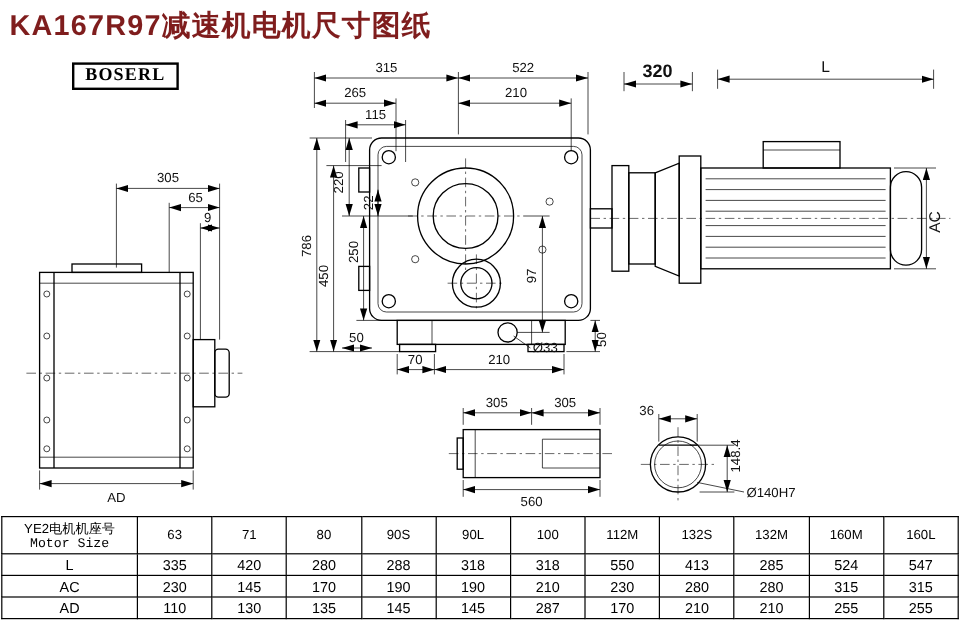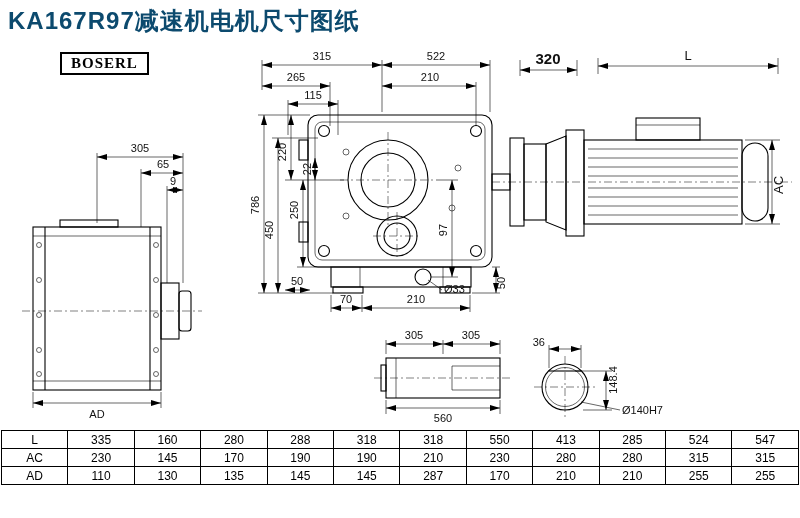--- a/index.html
+++ b/index.html
@@ -1,17 +1,17 @@
 <!DOCTYPE html>
 <html><head>
 <meta charset="utf-8">
 <style>
   * { margin:0; padding:0; box-sizing:border-box; }
   html,body { width:800px; height:518px; background:#fff; font-family:"Liberation Sans",sans-serif; overflow:hidden; }
-  .page-title { color:#0c4a6e; font-size:24px; font-weight:bold; padding:5px 0 0 8px; height:40px; letter-spacing:1px; white-space:nowrap; }
+  .page-title { color:#7f1d1d; font-size:24px; font-weight:bold; padding:5px 0 0 8px; height:40px; letter-spacing:1px; white-space:nowrap; }
   .drawing { position:relative; width:800px; height:390px; }
   .logo-box { position:absolute; left:60px; top:12px; border:2px solid #000; padding:1px 9px; font-family:"Liberation Serif",serif; font-weight:bold; font-size:15px; letter-spacing:1px; background:#fff; }
   svg { display:block; }
   svg text { font-family:"Liberation Sans",sans-serif; font-size:11px; fill:#111; }
   svg text.big { font-size:15px; font-weight:bold; }
   svg text.med { font-size:13px; }
   .ol { fill:none; stroke:#000; stroke-width:1.1; }
   .tl { fill:none; stroke:#000; stroke-width:0.6; }
   .cl { fill:none; stroke:#000; stroke-width:0.5; stroke-dasharray:8 3 2 3; }
   .spec-table { width:798px; margin-left:1px; border-collapse:collapse; table-layout:fixed; }
@@ -234,24 +234,41 @@
       <line class="tl" x1="606" y1="331" x2="606" y2="370" marker-start="url(#arr)" marker-end="url(#arr)"></line>
       <text x="617" y="340" text-anchor="middle" transform="rotate(-90 617 340)">148.4</text>
       <line class="tl" x1="581" y1="362" x2="620" y2="370"></line>
       <text x="622" y="374" text-anchor="start">Ø140H7</text>
     </g>
   </svg>
 </div>
 
 <table class="spec-table">
   <tbody>
+      <tr>
+    <td class="hdr first">
+      <div>YE2电机机座号</div>
+      <div class="hdr-en">Motor Size</div>
+    </td>
+    <td class="hdr">63</td>
+    <td class="hdr">71</td>
+    <td class="hdr">80</td>
+    <td class="hdr">90S</td>
+    <td class="hdr">90L</td>
+    <td class="hdr">100</td>
+    <td class="hdr">112M</td>
+    <td class="hdr">132S</td>
+    <td class="hdr">132M</td>
+    <td class="hdr">160M</td>
+    <td class="hdr">160L</td>
+  </tr>
   <tr>
     <td>L</td>
     <td>335</td>
-    <td>160</td>
+    <td>420</td>
     <td>280</td>
     <td>288</td>
     <td>318</td>
     <td>318</td>
     <td>550</td>
     <td>413</td>
     <td>285</td>
     <td>524</td>
     <td>547</td>
   </tr>

